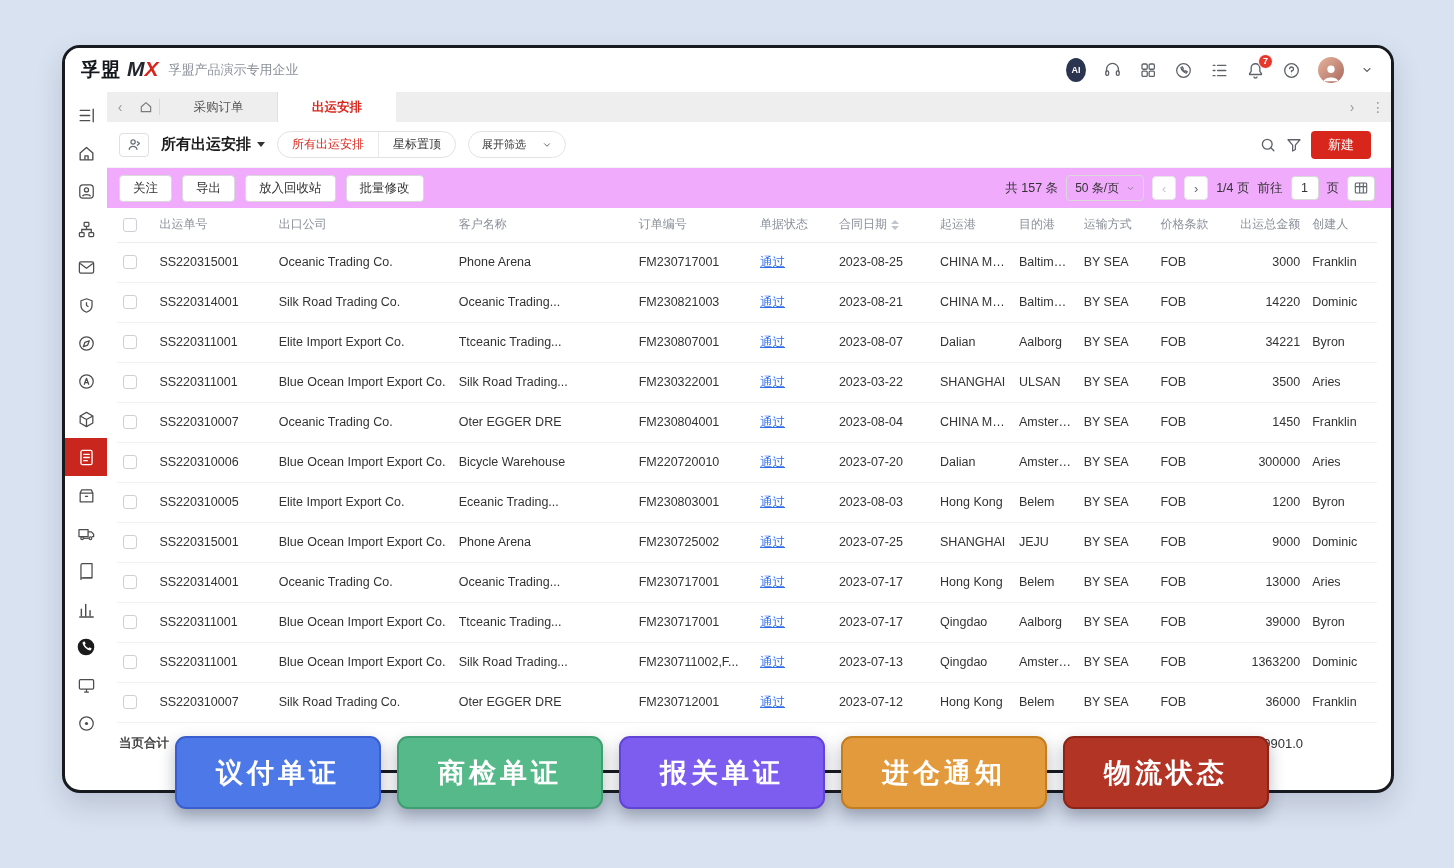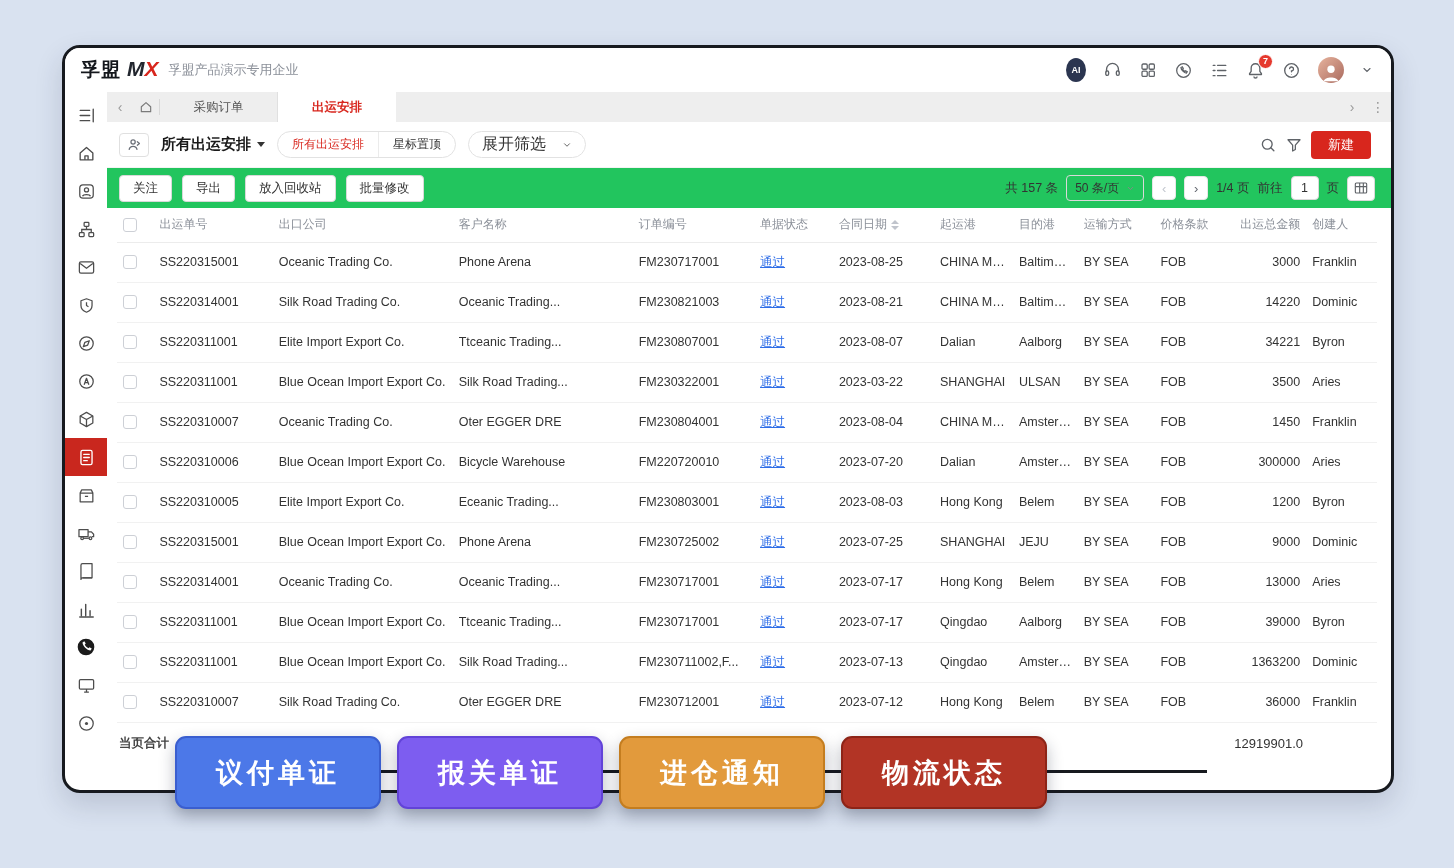--- a/index.html
+++ b/index.html
@@ -51,26 +51,26 @@
   .filter-row { height:46px; min-height:46px; display:flex; align-items:center; gap:12px; padding:0 20px 0 12px;
                 border-bottom:1px solid #f3f3f3; background:#fff; }
   .view-switch { width:30px; height:24px; border:1px solid #e0e0e0; border-radius:4px; display:flex; align-items:center; justify-content:center; cursor:pointer; }
   .view-selector { display:flex; align-items:center; gap:6px; font-size:15px; font-weight:bold; color:#1a1a1a; cursor:pointer; }
   .caret-down { width:0; height:0; border-left:4.5px solid transparent; border-right:4.5px solid transparent; border-top:5.5px solid #333; }
   .pill-group { display:flex; border:1px solid #e2e2e2; border-radius:14px; overflow:hidden; height:27px; }
   .pill-seg { padding:0 14px; display:flex; align-items:center; font-size:12px; color:#333; cursor:pointer; white-space:nowrap; }
   .pill-seg + .pill-seg { border-left:1px solid #ebebeb; }
   .pill-seg.active { color:#d8261d; }
   .pill { border:1px solid #e2e2e2; border-radius:14px; height:27px; padding:0 13px; display:flex; align-items:center;
-          gap:16px; font-size:16px; color:#333; cursor:pointer; }
+          gap:16px; font-size:11px; color:#333; cursor:pointer; }
   .filter-right { margin-left:auto; display:flex; align-items:center; gap:8px; }
   .new-btn { background:#d8261d; color:#fff; border:none; border-radius:4px; height:28px; padding:0 17px;
              font-size:13px; cursor:pointer; font-family:inherit; }
   
-  .action-row { height:40px; min-height:40px; display:flex; align-items:center; gap:10px; padding:0 16px 0 12px; background:#22c55e; }
+  .action-row { height:40px; min-height:40px; display:flex; align-items:center; gap:10px; padding:0 16px 0 12px; background:#f0abfc; }
   .tb-btn { background:#fff; border:1px solid #d9d9d9; border-radius:4px; height:27px; padding:0 13px;
             font-size:12.5px; color:#333; cursor:pointer; font-family:inherit; }
   .pager { margin-left:auto; display:flex; align-items:center; gap:8px; font-size:12.5px; color:#333; }
   .select-box { border:1px solid #d9d9d9; border-radius:4px; height:26px; padding:0 8px; display:flex;
                 align-items:center; gap:7px; font-size:12px; cursor:pointer; }
   .page-btn { width:24px; height:24px; border:1px solid #e6e6e6; border-radius:4px; display:flex; align-items:center;
               justify-content:center; font-size:13px; cursor:pointer; background:#fff; }
   .page-btn.disabled { color:#c3c7cf; }
   .page-btn.enabled { color:#62666e; }
   .goto-input { width:28px; height:24px; border:1px solid #d9d9d9; border-radius:4px; text-align:center;
@@ -598,16 +598,17 @@
         <span class="summary-amount">12919901.0</span>
       </div>
 
     </div>
   </div>
 </div>
 
 <div class="flow-line"></div>
 <div class="flow-row">
     <button class="flow-btn" style="background: rgb(76, 120, 232); border-color: rgb(58, 94, 207);">议付单证</button>
+    <button class="flow-btn" style="background: rgb(86, 185, 137); border-color: rgb(63, 159, 112);">商检单证</button>
     <button class="flow-btn" style="background: rgb(125, 93, 240); border-color: rgb(98, 67, 216);">报关单证</button>
     <button class="flow-btn" style="background: rgb(226, 154, 60); border-color: rgb(196, 125, 31);">进仓通知</button>
     <button class="flow-btn" style="background: rgb(178, 52, 37); border-color: rgb(141, 36, 23);">物流状态</button>
   </div>
 
 </body></html>

